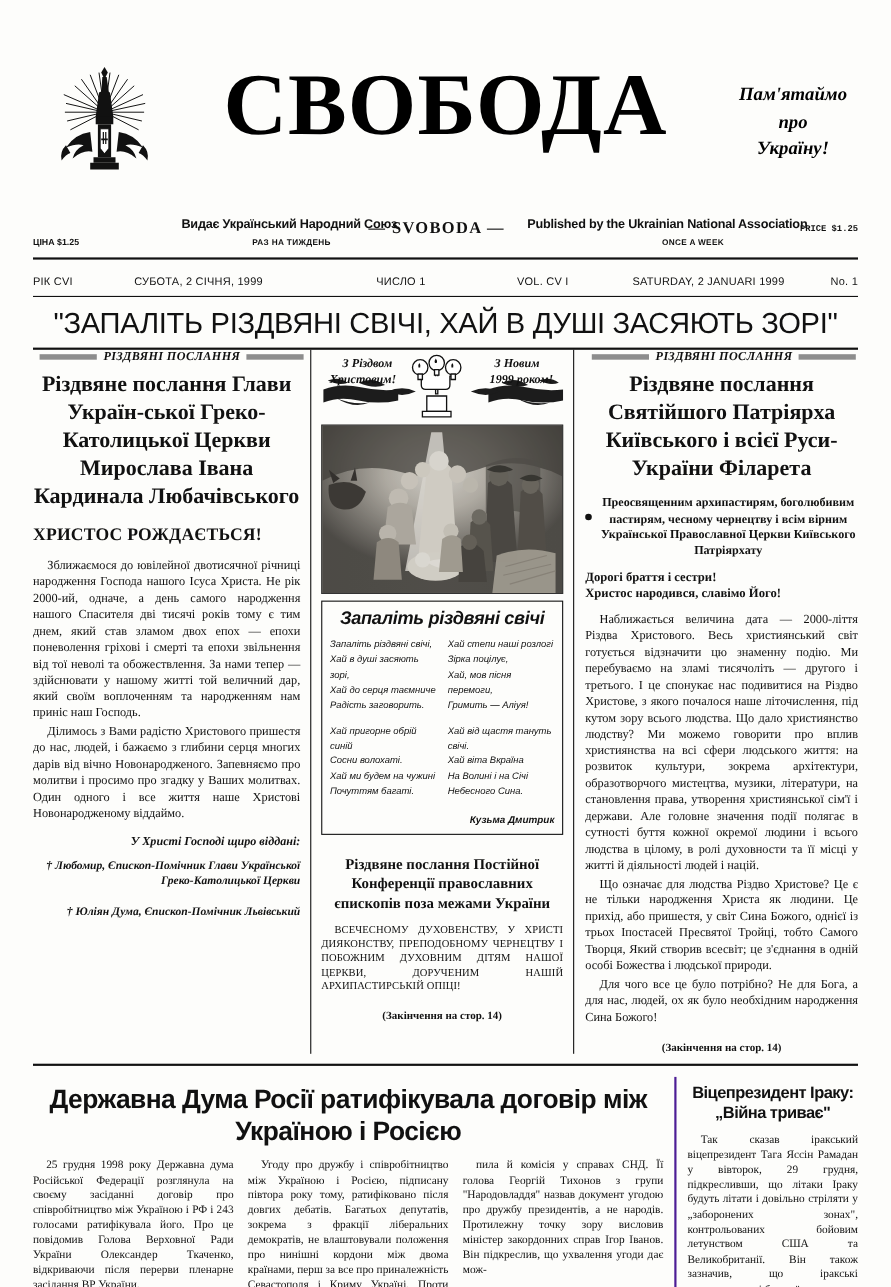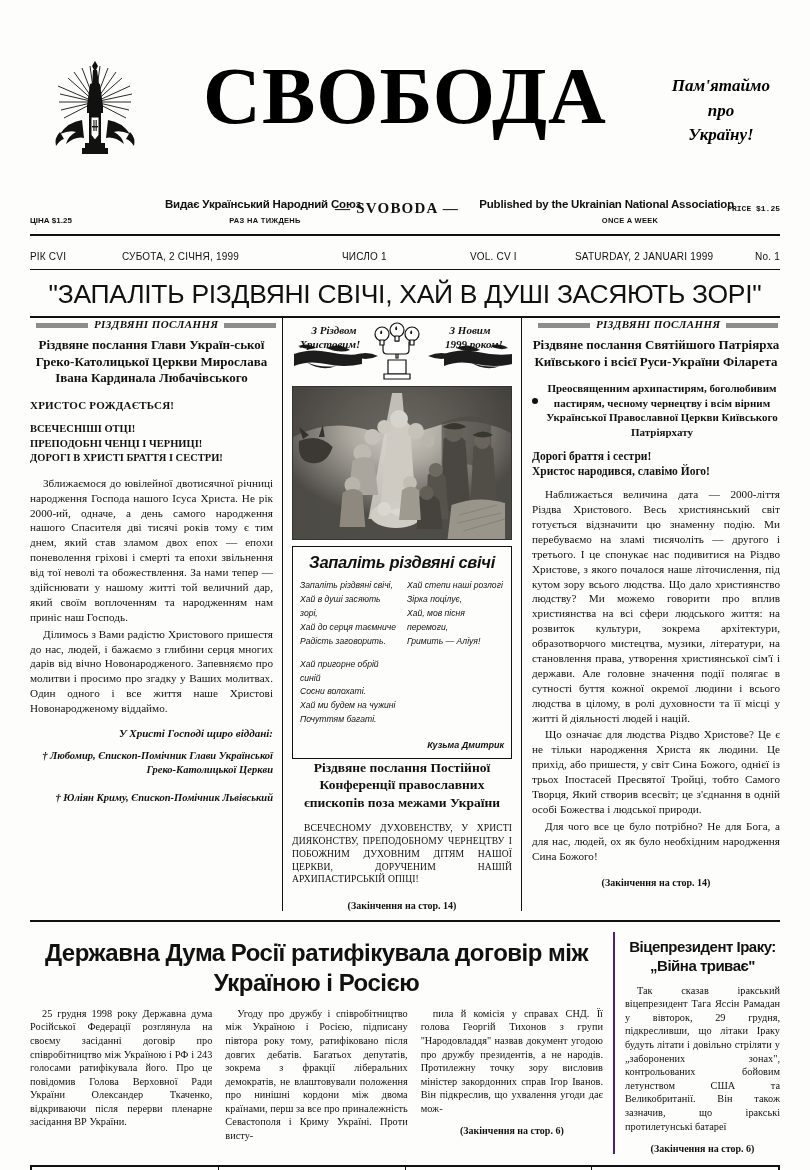--- a/index.html
+++ b/index.html
@@ -102,29 +102,29 @@
     position:relative;
     margin-bottom:7px;
     white-space:nowrap;
   }
   .kicker .bar{display:inline-block;width:52px;height:5px;background:#8d8d8d;vertical-align:middle;margin:0 6px;}
 
   .art-title{
     text-align:center;
     font-family:"Liberation Serif", serif;
     font-weight:700;
-    font-size:13px;
+    font-size:20px;
     line-height:1.28;
     margin-bottom:11px;
   }
   .art-title.small{font-size:13.5px;}
 
   .salute{
     font-family:"Liberation Serif", serif;
-    font-weight:700;font-size:11px;
+    font-weight:700;font-size:16px;
     letter-spacing:0.2px;
     line-height:1.4;
     margin-bottom:9px;
   }
   .salute-block{
     font-family:"Liberation Serif", serif;
     font-weight:700;font-size:10.5px;
     line-height:1.38;
     margin-bottom:10px;
   }
@@ -363,28 +363,25 @@
   <div class="rule-thin" style="border-top:2px solid #111;"></div>
 
   <div class="main">
 
     <div class="col col-l">
       <div class="kicker">
         <span class="bar"></span><span>РІЗДВЯНІ ПОСЛАННЯ</span><span class="bar"></span>
       </div>
       <div class="art-title">Різдвяне послання Глави Україн-ської Греко-Католицької Церкви Мирослава Івана Кардинала Любачівського</div>
       <div class="salute">ХРИСТОС РОЖДАЄТЬСЯ!</div>
-      <div class="salute-block" style="white-space:pre-line;">ВСЕЧЕСНІШІ ОТЦІ!
-ПРЕПОДОБНІ ЧЕНЦІ І ЧЕРНИЦІ!
-ДОРОГІ В ХРИСТІ БРАТТЯ І СЕСТРИ!</div>
       <p class="body">Зближаємося до ювілейної двотисячної річниці народження Господа нашого Ісуса Христа. Не рік 2000-ий, одначе, а день самого народження нашого Спасителя дві тисячі років тому є тим днем, який став зламом двох епох — епохи поневолення гріхові і смерті та епохи звільнення від тої неволі та обожествлення. За нами тепер — здійснювати у нашому житті той величний дар, який своїм воплоченням та народженням нам приніс наш Господь.</p>
       <p class="body">Ділимось з Вами радістю Христового пришестя до нас, людей, і бажаємо з глибини серця многих дарів від вічно Новонародженого. Запевняємо про молитви і просимо про згадку у Ваших молитвах. Один одного і все життя наше Христові Новонародженому віддаймо.</p>
       <div class="sig-lead">У Христі Господі щиро віддані:</div>
       <div class="sig">† Любомир, Єпископ-Помічник Глави Української Греко-Католицької Церкви</div>
-      <div class="sig">† Юліян Криму, Єпископ-Помічник Львівський</div>
+      <div class="sig">† Юліян Дума, Єпископ-Помічник Львівський</div>
     </div>
 
     <div class="col col-c">
 
       <div class="art-header">
         <svg viewBox="0 0 222 66" width="222" height="66" aria-hidden="true">
 
           <g fill="#1c1c1c">
             <path d="M2 36 q16 -6 34 -2 q18 4 34 2 l0 10 q-18 4 -36 0 q-18 -4 -32 2z"></path>
             <path d="M152 36 q16 -6 34 -2 q18 4 34 2 l0 10 q-18 4 -36 0 q-18 -4 -32 2z"></path>
@@ -500,26 +497,30 @@
             <div class="poem-stanza" style="white-space:pre-line;">Хай пригорне обрій синій
 Сосни волохаті.
 Хай ми будем на чужині
 Почуттям багаті.</div>
           </div>
           <div class="poem-col">
             <div class="poem-stanza" style="white-space:pre-line;">Хай степи наші розлогі
 Зірка поцілує,
 Хай, мов пісня перемоги,
 Гримить — Аліуя!</div>
+            <div class="poem-stanza" style="white-space:pre-line;">Хай від щастя тануть свічі.
+Хай віта Вкраїна
+На Волині і на Січі
+Небесного Сина.</div>
           </div>
         </div>
         <div class="poem-author">Кузьма Дмитрик</div>
       </div>
 
-      <div class="art-title small" style="margin-top:0;">Різдвяне послання Постійної Конференції православних єпископів поза межами України</div>
+      <div class="art-title small" style="margin-top:18px;">Різдвяне послання Постійної Конференції православних єпископів поза межами України</div>
       <div class="caps-block">ВСЕЧЕСНОМУ ДУХОВЕНСТВУ, У ХРИСТІ ДИЯКОНСТВУ, ПРЕПОДОБНОМУ ЧЕРНЕЦТВУ І ПОБОЖНИМ ДУХОВНИМ ДІТЯМ НАШОЇ ЦЕРКВИ, ДОРУЧЕНИМ НАШІЙ АРХИПАСТИРСЬКІЙ ОПІЦІ!</div>
       <div class="contin">(Закінчення на стор. 14)</div>
     </div>
 
     <div class="col col-r">
       <div class="kicker">
         <span class="bar"></span><span>РІЗДВЯНІ ПОСЛАННЯ</span><span class="bar"></span>
       </div>
       <div class="art-title">Різдвяне послання Святійшого Патріярха  Київського і всієї Руси-України Філарета</div>
       <div class="bulletblock">

